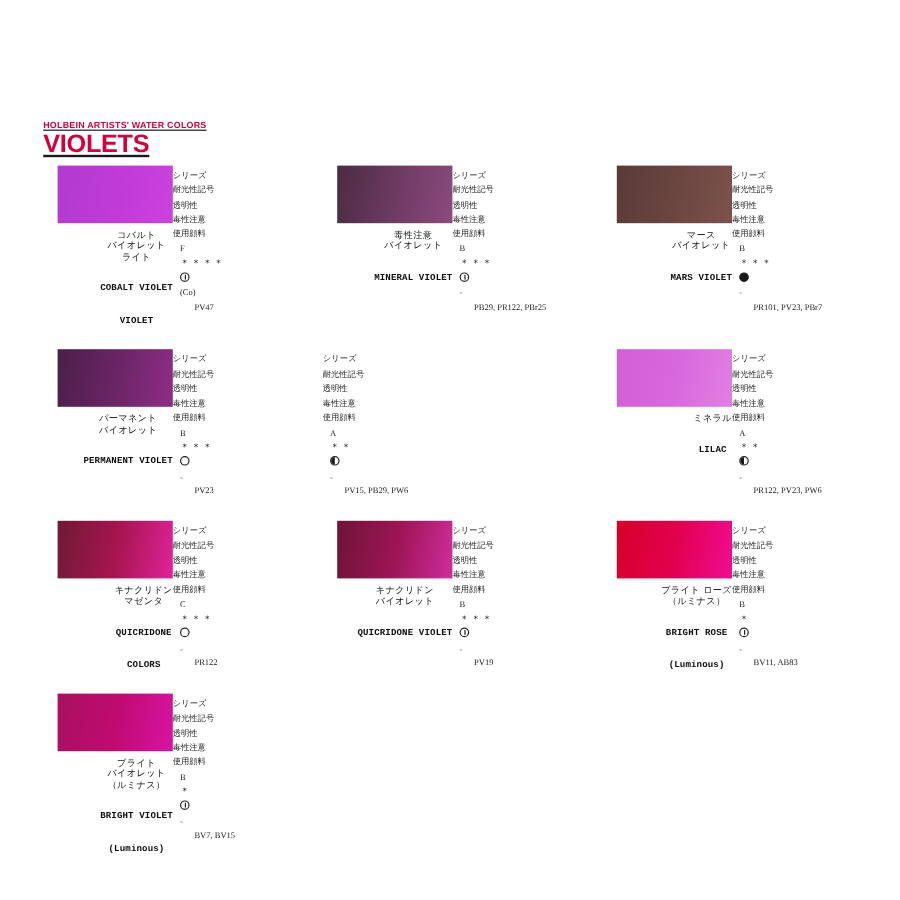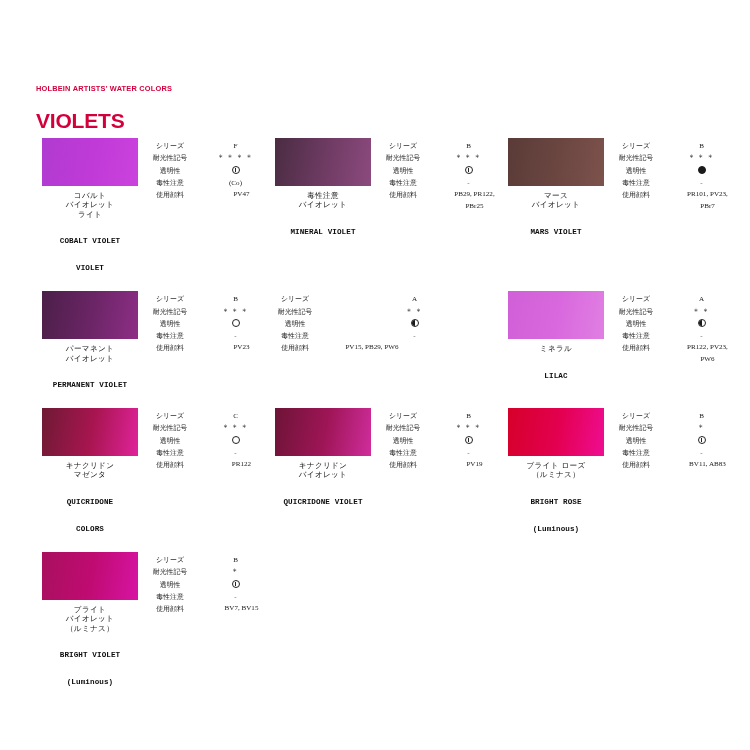--- a/index.html
+++ b/index.html
@@ -21,38 +21,39 @@
     width: 750px;
     height: 750px;
     box-sizing: border-box;
     padding: 0;
   }
 
   
   .header {
     position: absolute;
     left: 36px;
-    top: 84px;
+    top: 100px;
+    text-decoration: underline;
   }
   .brand-line {
     font-family: "Liberation Sans", sans-serif;
     font-weight: bold;
     font-size: 7.4px;
     letter-spacing: 0.2px;
     color: #d4003c;
     white-space: nowrap;
   }
   .section-title {
     font-family: "Liberation Sans", sans-serif;
     font-weight: bold;
     font-size: 21px;
     letter-spacing: -0.2px;
     color: #d4003c;
     line-height: 1.05;
-    margin-top: 17px;
+    margin-top: 1px;
   }
 
   
   .grid {
     position: absolute;
     left: 36px;
     top: 138px;
     width: 700px;
   }
   .row {
@@ -65,21 +66,21 @@
     display: flex;
     flex-direction: row;
     align-items: flex-start;
   }
 
   .swatch-col {
     width: 108px;
     flex: 0 0 108px;
     display: flex;
     flex-direction: column;
-    align-items: center;
+    align-items: flex-end;
   }
   .swatch {
     width: 96px;
     height: 48px;
     display: block;
   }
   .names {
     margin-top: 5px;
     text-align: center;
     line-height: 1.22;
@@ -97,22 +98,22 @@
     font-size: 7.6px;
     color: #0d0d0d;
     letter-spacing: 0.1px;
     white-space: nowrap;
     margin-top: 18px;
   }
 
   .spec-col {
     flex: 1 1 auto;
     display: flex;
+    flex-direction: column;
     padding-top: 2px;
-    text-align: center;
   }
   .spec-labels {
     width: 52px;
     flex: 0 0 52px;
   }
   .spec-values {
     flex: 1 1 auto;
     padding-left: 6px;
   }
   .spec-label {

